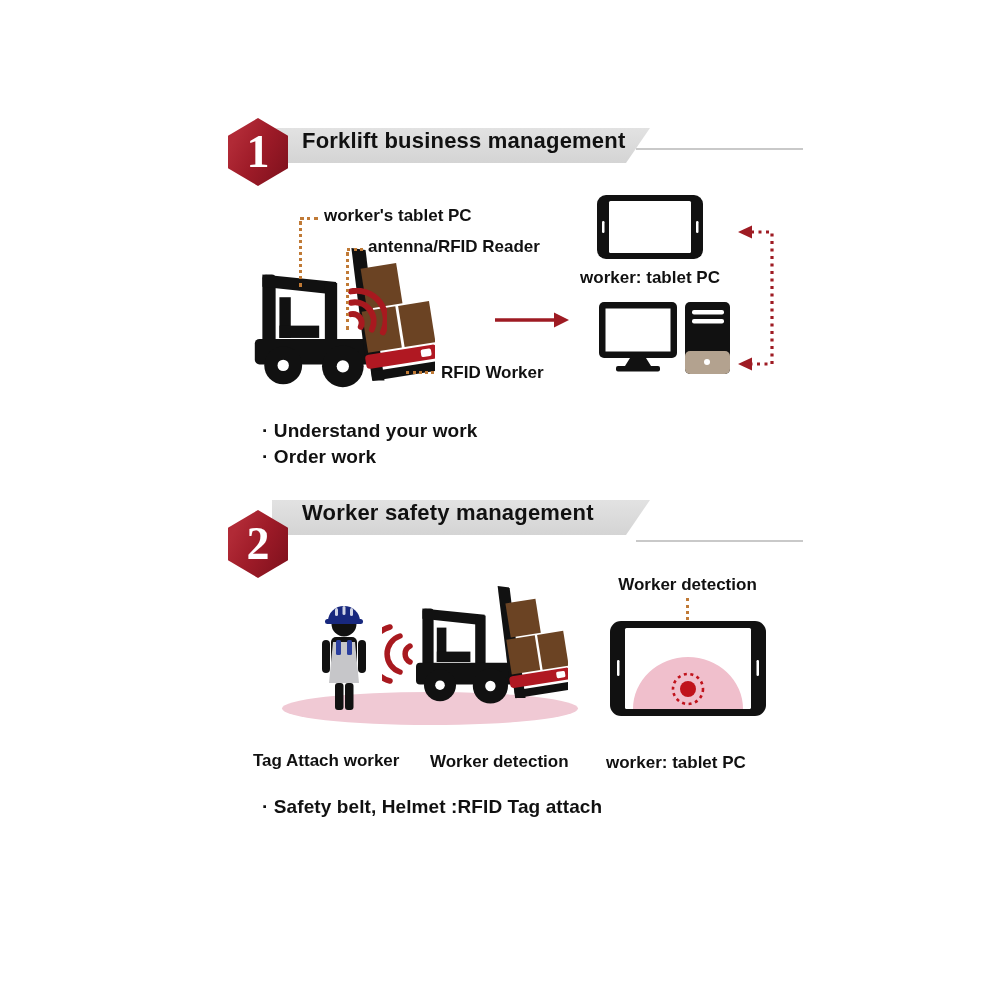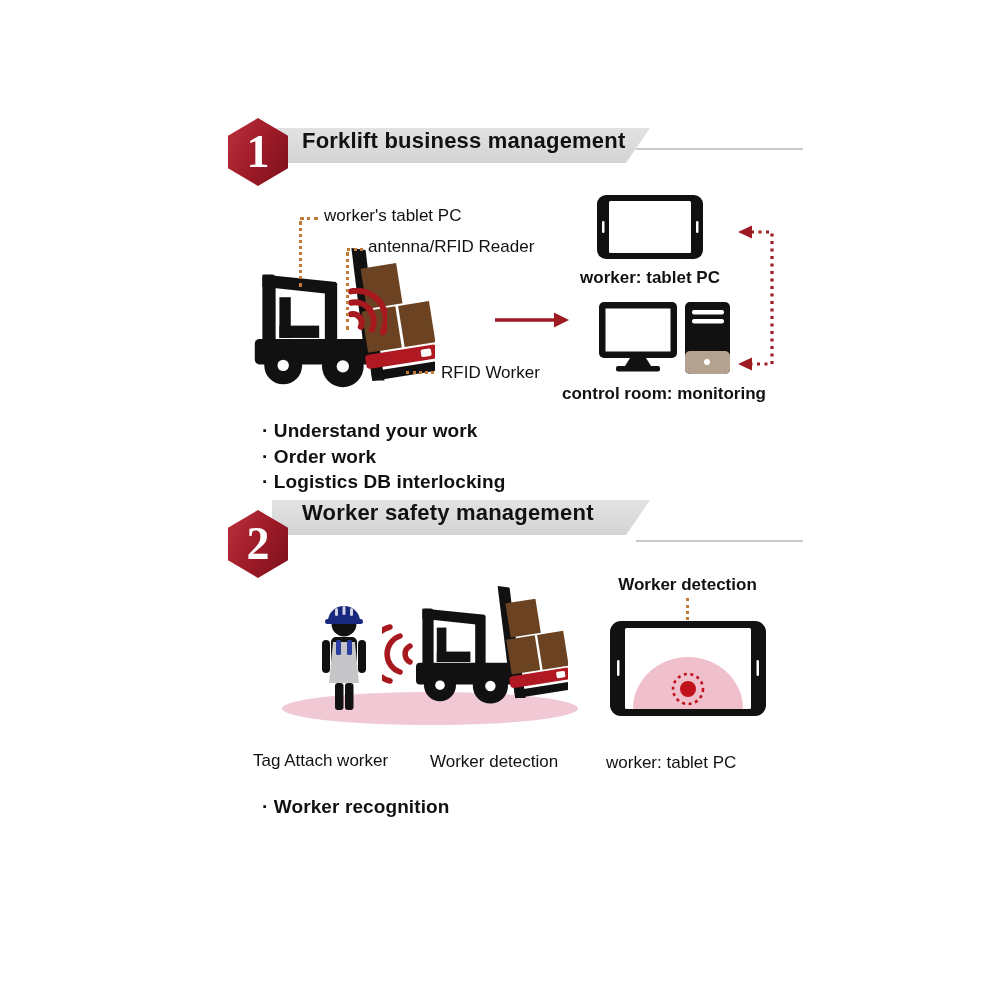--- a/index.html
+++ b/index.html
@@ -20,21 +20,21 @@
     position:absolute;width:60px;height:68px;left:228px;z-index:2;
     clip-path:polygon(50% 0,100% 26%,100% 74%,50% 100%,0 74%,0 26%);
     background:linear-gradient(118deg,#b12a36 18%,#9e1b28 50%,#7c101c 100%);
     display:flex;align-items:center;justify-content:center;
     color:#fff;font-family:"Liberation Serif",serif;font-weight:700;font-size:46px;line-height:1;
   }
   .b1{top:128px}.h1{top:118px}.l1{top:148px}
   .b2{top:500px}.h2{top:510px}.l2{top:540px}
   
   .abs{position:absolute;}
-  .callout{position:absolute;font-size:17px;font-weight:400;white-space:nowrap;}
+  .callout{position:absolute;font-size:17px;font-weight:700;white-space:nowrap;}
   .devlabel{position:absolute;font-size:17px;font-weight:700;text-align:center;white-space:nowrap;}
   .bullets{position:absolute;font-size:19px;font-weight:700;line-height:25.5px;letter-spacing:.1px;}
   
   .lead-v{position:absolute;width:0;border-left:3px dotted #c07a36;}
   .lead-h{position:absolute;height:0;border-top:3px dotted #c07a36;}
   
   .floor{
     position:absolute;left:282px;top:692px;width:296px;height:33px;
     border-radius:50%;background:#f0c9d4;
   }
@@ -112,32 +112,30 @@
     <rect x="0" y="0" width="78" height="56" rx="5" fill="#111"></rect>
     <rect x="6.5" y="6.5" width="65" height="43" fill="#fff"></rect>
     <polygon points="31,56 47,56 52,64 26,64" fill="#111"></polygon>
     <rect x="17" y="64" width="44" height="5.5" rx="2" fill="#111"></rect>
     <rect x="86" y="0" width="45" height="72" rx="5" fill="#111"></rect>
     <rect x="86" y="49" width="45" height="23" rx="5" fill="#b3a28f"></rect>
     <rect x="93" y="8" width="32" height="4.5" rx="2" fill="#fff"></rect>
     <rect x="93" y="17" width="32" height="4.5" rx="2" fill="#fff"></rect>
     <circle cx="108" cy="60" r="3" fill="#fff"></circle>
   </svg>
-  <div class="devlabel" style="left:558px;top:384px;width:212px">control room: monitoring</div>
 
   <svg class="abs" style="left:737px;top:224px" width="42" height="148" viewBox="0 0 42 148">
     <path d="M14,8 H35 V140 H14" fill="none" stroke="#9e1b23" stroke-width="3.2" stroke-dasharray="3 4.5"></path>
     <polygon points="15,1.5 15,14.5 1,8" fill="#9e1b23"></polygon>
     <polygon points="15,133.5 15,146.5 1,140" fill="#9e1b23"></polygon>
   </svg>
 
   <div class="bullets" style="left:262px;top:418px">
     <div>· Understand your work</div>
     <div>· Order work</div>
-    <div>· Logistics DB interlocking</div>
   </div>
 
   <div class="thinline l2"></div>
   <div class="banner b2">
     <span>Worker safety management</span>
   </div>
   <div class="hexagon h2">
     <span>2</span>
   </div>
 
@@ -204,16 +202,16 @@
     <path d="M23,88 A55,52 0 0 1 133,88 Z" fill="#f0bfcc"></path>
     <circle cx="78" cy="68" r="15" fill="none" stroke="#c0121b" stroke-width="2.6" stroke-dasharray="3 3.6"></circle>
     <circle cx="78" cy="68" r="8" fill="#c0121b"></circle>
   </svg>
 
   <div class="callout" style="left:253px;top:751px">Tag Attach worker</div>
   <div class="callout" style="left:430px;top:752px">Worker detection</div>
   <div class="callout" style="left:606px;top:753px">worker: tablet PC</div>
 
   <div class="bullets" style="left:262px;top:794px">
-    <div>· Worker recognition</div>
+    <div>· Safety belt, Helmet :RFID Tag attach</div>
   </div>
 
 </div>
 
 </body></html>

